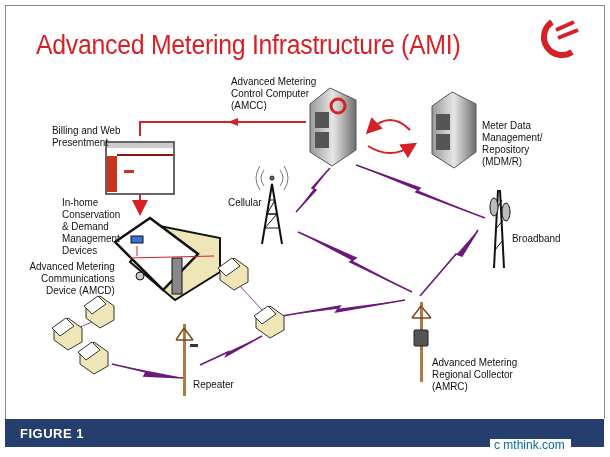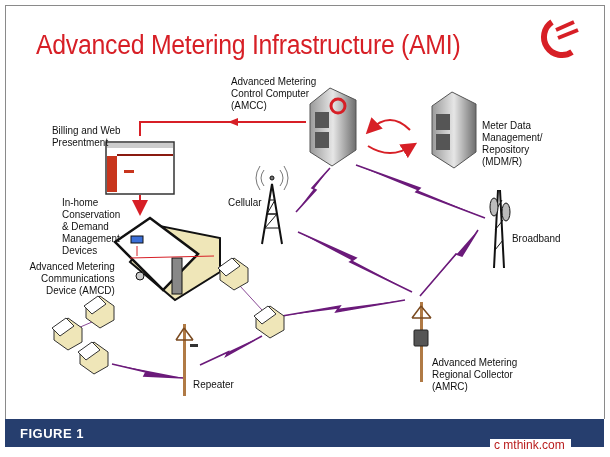--- a/index.html
+++ b/index.html
@@ -4,21 +4,21 @@
 <style>
   html, body { margin: 0; padding: 0; background: #ffffff; }
   body { width: 610px; height: 457px; position: relative; overflow: hidden; font-family: "Liberation Sans", sans-serif; }
   .frame { position: absolute; left: 5px; top: 5px; width: 598px; height: 413px; border: 1px solid #8a8a8a; border-bottom: none; background: #fff; }
   .title { position: absolute; left: 36px; top: 30px; font-size: 27px; color: #d71f26; letter-spacing: -0.3px; transform: scaleX(0.92); transform-origin: left; white-space: nowrap; }
   .lbl { position: absolute; font-size: 11px; line-height: 12px; color: #111; white-space: pre-line; transform: scaleX(0.9); transform-origin: left; }
   .lbl.right { text-align: right; transform-origin: right; }
   .footer { position: absolute; left: 5px; top: 419px; width: 599px; height: 28px; background: #263e6e; text-align: center; }
   .fig-num { position: absolute; left: 15px; top: 7px; font-size: 13px; font-weight: bold; color: #fff; letter-spacing: 0.5px; }
   .fig-cap { position: absolute; left: 86px; top: 7px; font-size: 13px; color: #e8ecf4; }
-  .credit { position: absolute; left: 490px; top: 439px; background: #fff; padding: 0 6px 0 4px; font-size: 12px; color: #b91c1c; line-height: 13px; }
+  .credit { position: absolute; left: 490px; top: 439px; background: #fff; padding: 0 6px 0 4px; font-size: 12px; color: #0369a1; line-height: 13px; }
   svg.diagram { position: absolute; left: 0; top: 0; }
 </style>
 </head>
 <body>
 
 <div class="frame"></div>
 
 <svg class="diagram" width="610" height="457">
   <defs>
     <linearGradient id="srv" x1="0" x2="1">

